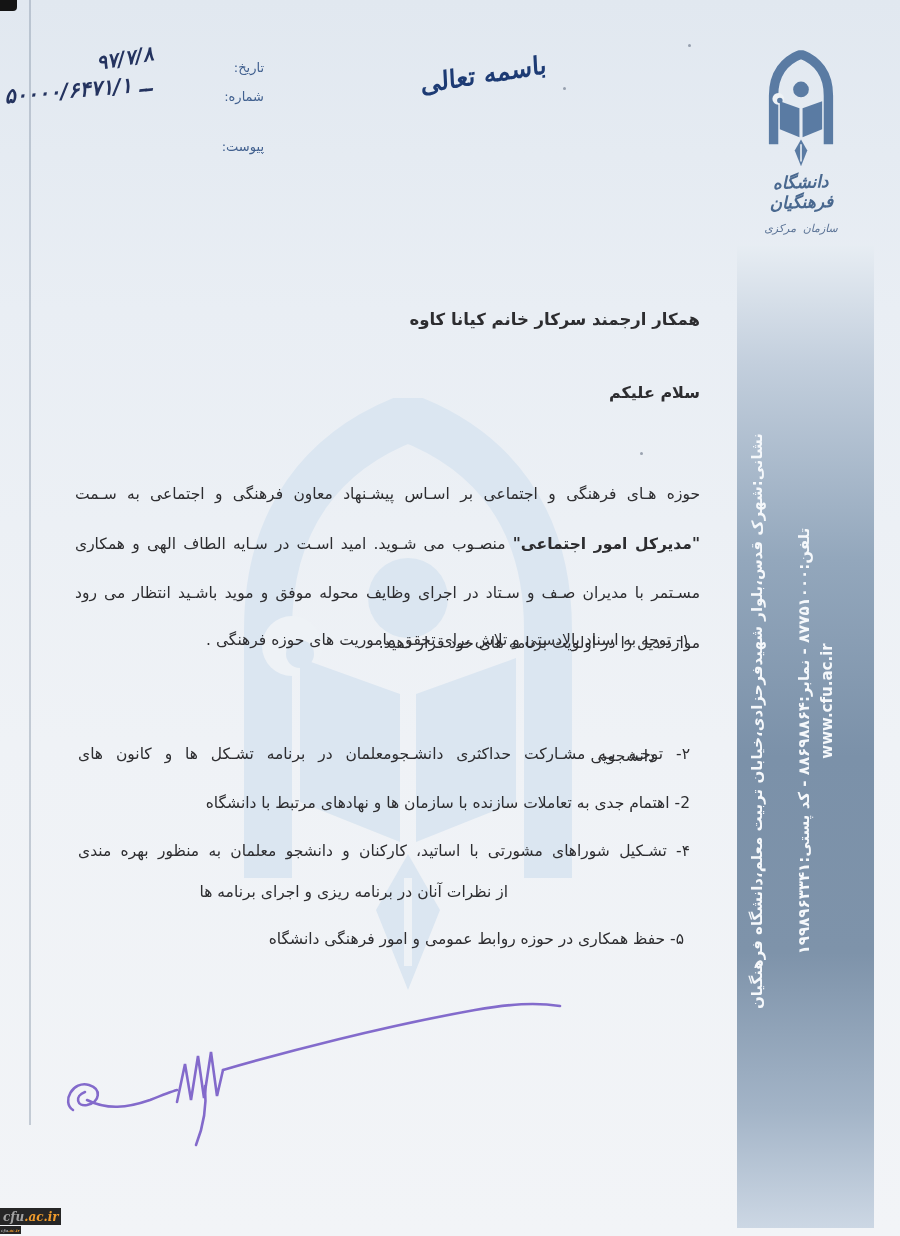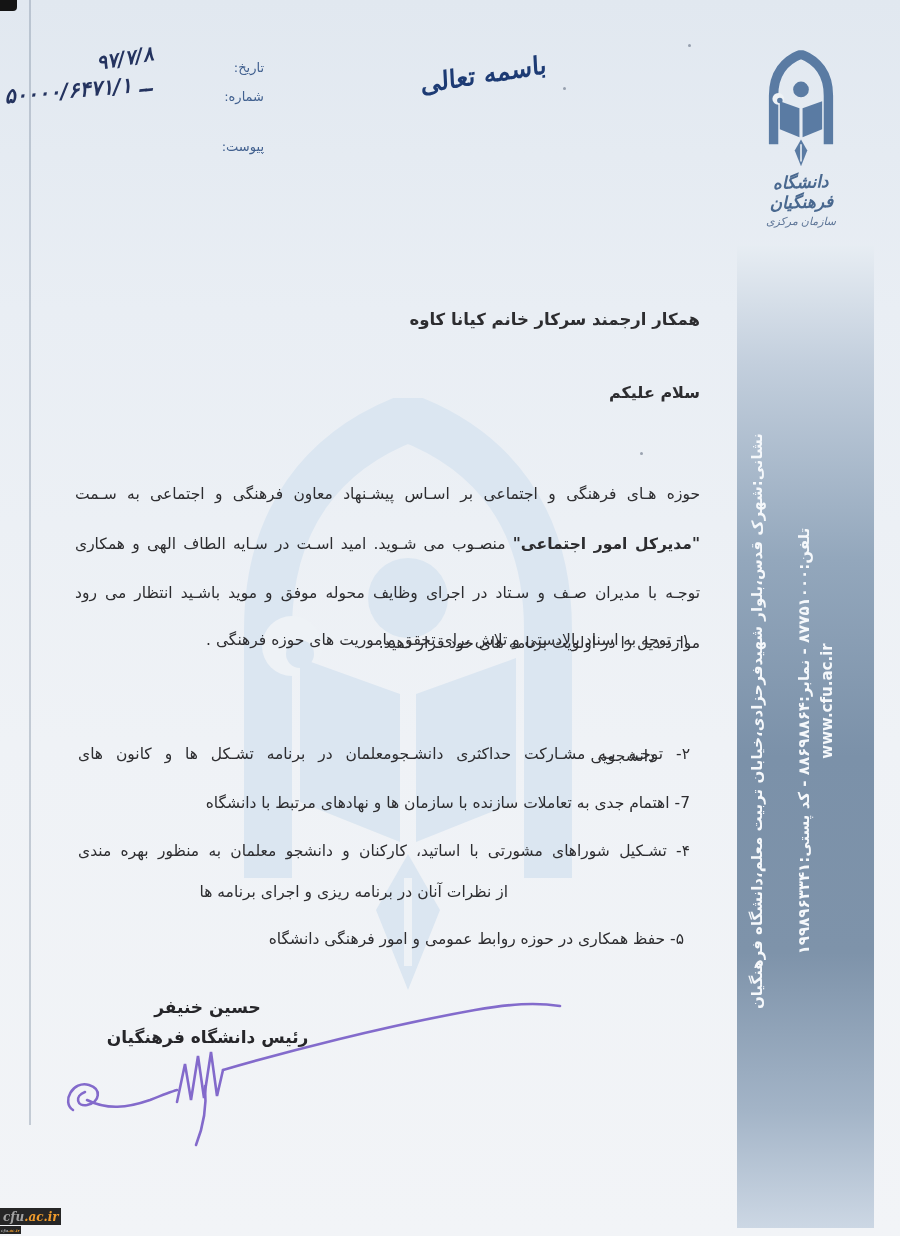--- a/index.html
+++ b/index.html
@@ -16,21 +16,21 @@
   .meta-label{position:absolute;right:636px;direction:rtl;font-size:13px;color:#41608f;}
   .hand{position:absolute;direction:ltr;font-style:italic;font-weight:bold;color:#24335f;}
   .hand-date{left:96px;top:46px;font-size:20px;letter-spacing:3px;transform:rotate(-10deg);}
   .hand-number{left:4px;top:78px;font-size:21px;letter-spacing:1.5px;transform:rotate(-5deg);}
   .besmele{position:absolute;left:420px;top:60px;direction:rtl;font-size:25px;font-weight:bold;
     color:#1d3b74;transform:rotate(-9deg) skewX(-6deg);font-family:"DejaVu Serif",serif;}
   
   .logo{position:absolute;left:742px;top:50px;width:118px;text-align:center;}
   .emblem-main{width:94px;height:118px;color:#5a7ba3;display:block;margin:0 auto;}
   .org-name{font-size:17px;font-weight:bold;color:#49688f;transform:rotate(-2deg);margin-top:4px;direction:rtl;font-family:"DejaVu Serif",serif;font-style:italic;}
-  .org-sub{font-size:11px;color:#5d7597;margin-top:3px;direction:rtl;font-family:Liberation Sans, sans-serif;font-style:italic;}
+  .org-sub{font-size:11px;color:#5d7597;margin-top:10px;direction:rtl;font-family:Liberation Mono, monospace;font-style:italic;}
   
   .strip{position:absolute;left:737px;top:245px;width:137px;height:983px;
     background:linear-gradient(180deg,#e7edf3 0%,#c3cfdd 12%,#93a7bc 32%,#7b91a9 52%,#7e93aa 72%,#a3b4c7 88%,#ccd7e4 100%);}
   .strip-line{position:absolute;color:#f5f8fb;font-weight:bold;font-size:15px;white-space:nowrap;
     text-align:center;transform:rotate(-90deg);line-height:22px;}
   .strip-address{width:570px;height:22px;left:472px;top:707px;direction:rtl;}
   .strip-contact{width:548px;height:22px;left:530px;top:730px;direction:rtl;}
   .strip-web{width:118px;height:20px;left:767px;top:691px;direction:ltr;font-size:15px;}
   
   .watermark{position:absolute;left:158px;top:398px;width:500px;height:600px;color:#dbe6f1;z-index:0;}
@@ -117,35 +117,31 @@
   <div class="strip-line strip-contact">تلفن:۸۷۷۵۱۰۰۰ - نمابر:۸۸۶۹۸۸۶۴ - کد پستی:۱۹۹۸۹۶۳۳۴۱</div>
   <div class="strip-line strip-web">www.cfu.ac.ir</div>
 
   <div class="bl l-rec">همکار ارجمند سرکار خانم کیانا کاوه</div>
   <div class="bl l-sal">سلام علیکم</div>
 
   <div class="bl l-p2 just">حوزه هـای فرهنگی و اجتماعی بر اسـاس پیشـنهاد معاون فرهنگی و اجتماعی به سـمت</div>
   <div class="bl l-p3 just">
     <span class="bold">"مدیرکل امور اجتماعی"</span><span> منصـوب می شـوید. امید اسـت در سـایه الطاف الهی و همکاری</span>
   </div>
-  <div class="bl l-p4 just">توجـه با مدیران صـف و سـتاد در اجرای وظایف محوله موفق و موید باشـید انتظار می رود</div>
+  <div class="bl l-p4 just">مسـتمر با مدیران صـف و سـتاد در اجرای وظایف محوله موفق و موید باشـید انتظار می رود</div>
   <div class="bl l-p5">موارد ذیل را در اولویت برنامه های خود قرار دهید.</div>
 
   <div class="bl l-i1">۱- توجه به اسناد بالادستی و تلاش برای تحقق ماموریت های حوزه فرهنگی .</div>
   <div class="bl l-i2 just">۲- توجـه بـه مشـارکت حداکثری دانشـجومعلمان در برنامه تشـکل ها و کانون های</div>
   <div class="bl l-i2b">دانشجویی</div>
-  <div class="bl l-i3">7- اهتمام جدی به تعاملات سازنده با سازمان ها و نهادهای مرتبط با دانشگاه</div>
+  <div class="bl l-i3">2- اهتمام جدی به تعاملات سازنده با سازمان ها و نهادهای مرتبط با دانشگاه</div>
   <div class="bl l-i4 just">۴- تشـکیل شوراهای مشورتی با اساتید، کارکنان و دانشجو معلمان به منظور بهره مندی</div>
   <div class="bl l-i4b">از نظرات آنان در برنامه ریزی و اجرای برنامه ها</div>
   <div class="bl l-i5">۵- حفظ همکاری در حوزه روابط عمومی و امور فرهنگی دانشگاه</div>
 
-  <div class="sig-block">
-    <div class="sig-name">حسین خنیفر</div>
-    <div class="sig-title">رئیس دانشگاه فرهنگیان</div>
-  </div>
 
   <svg class="sig-svg" viewBox="0 0 520 160">
     <g fill="none" stroke="#7a5fc8" stroke-width="2.6" stroke-linecap="round" opacity="0.92">
       <path d="M18,120 C6,112 18,90 34,95 C47,99 45,112 32,115 C22,117 19,106 30,102"></path>
       <path d="M32,110 C52,120 72,118 95,110 C105,106 115,102 122,100"></path>
       <path d="M122,112 L130,74 L136,110 L143,66 L149,108 L156,62 L162,106 L168,80"></path>
       <path d="M168,80 C230,62 330,36 420,20 C455,14 480,12 505,16"></path>
       <path d="M150,96 C152,118 147,140 141,155"></path>
     </g>
   </svg>

